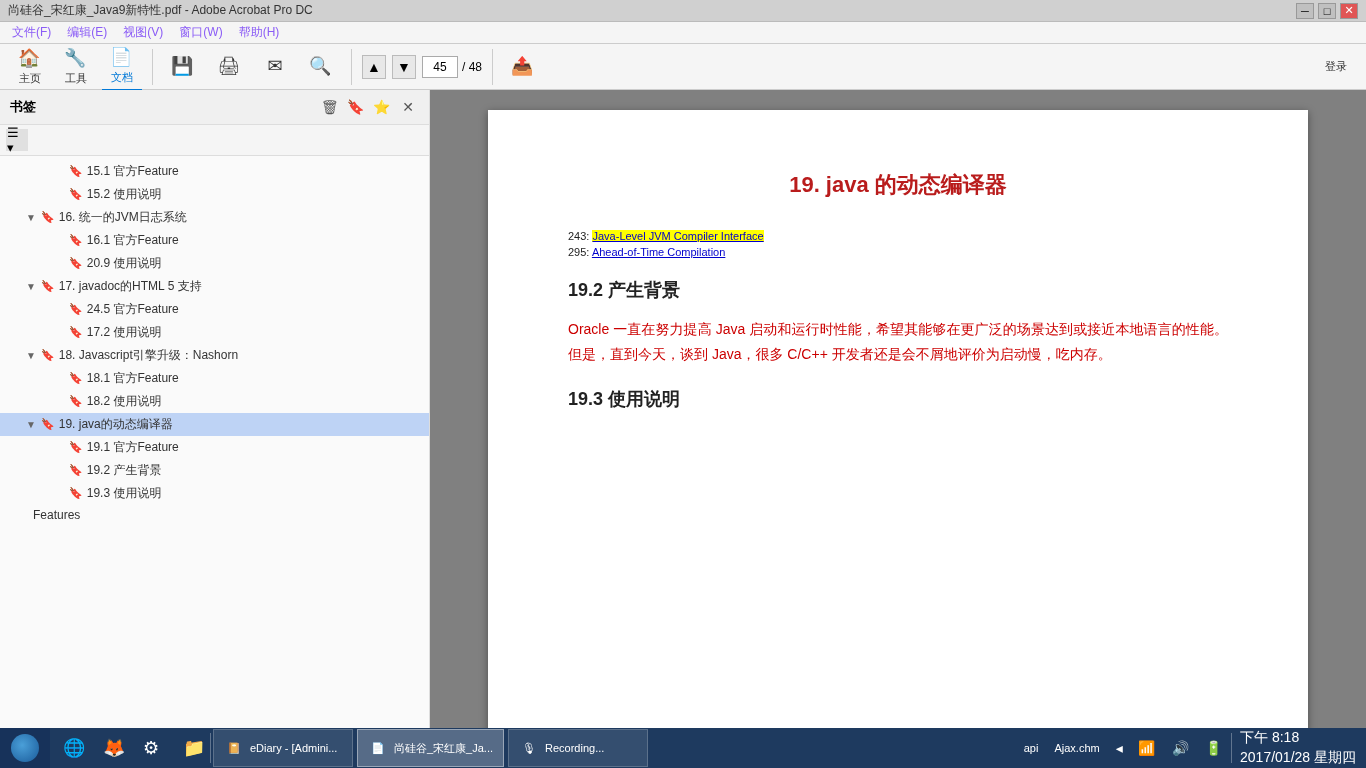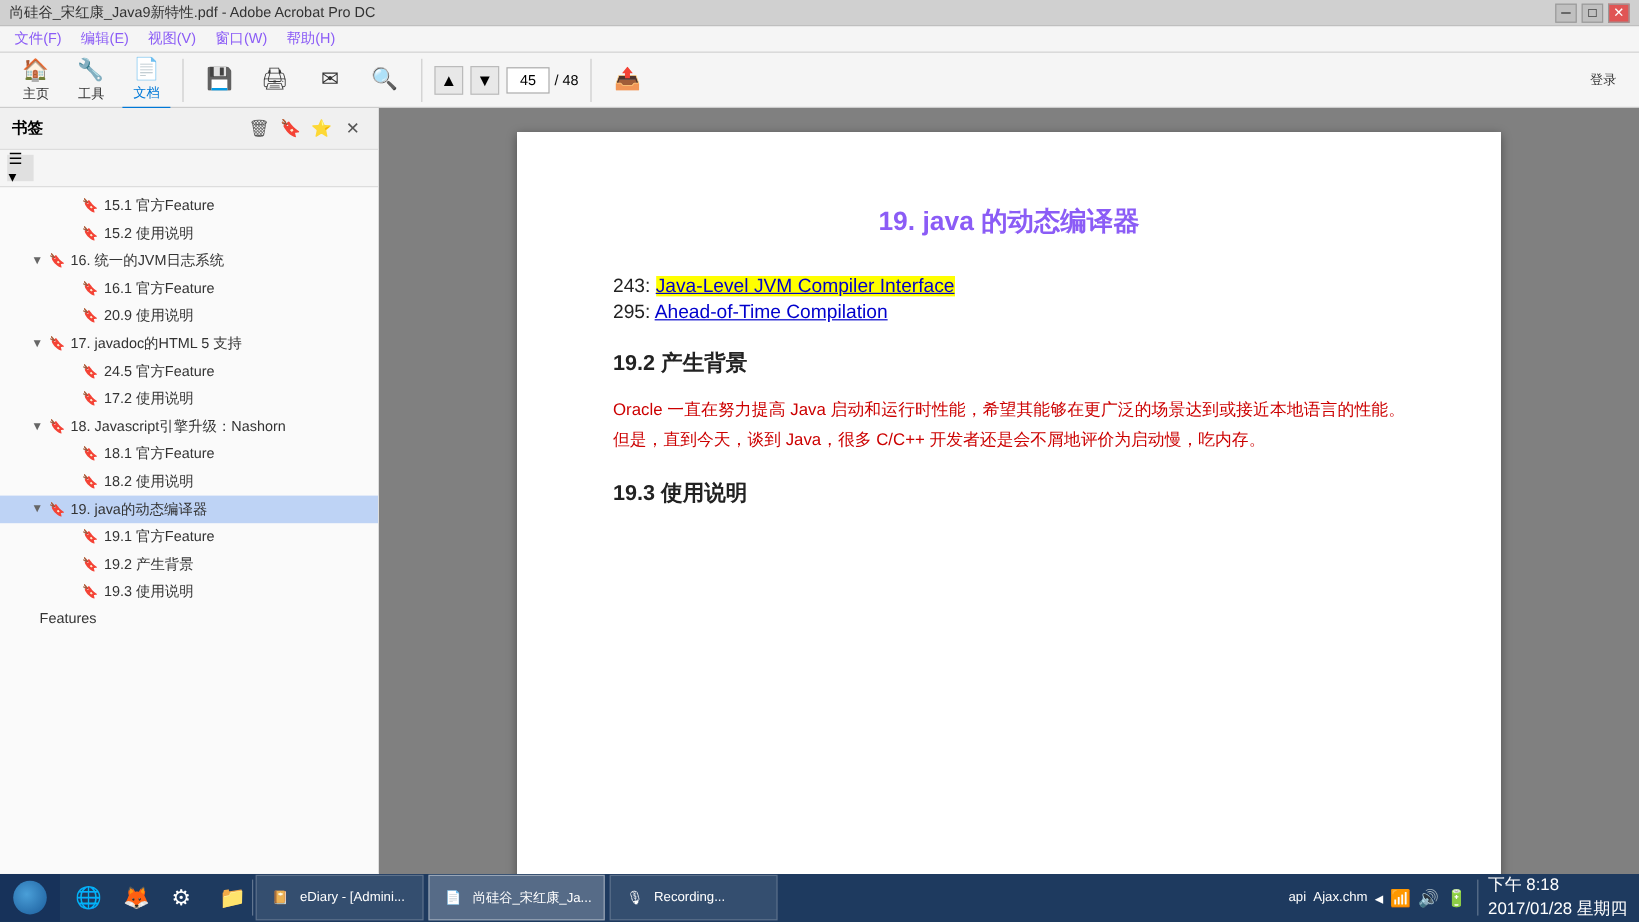--- a/index.html
+++ b/index.html
@@ -72,21 +72,21 @@
     }
 
     
     #main {
       display: flex;
       height: calc(768px - 22px - 22px - 46px - 40px);
     }
 
     
     #sidebar {
-      width: 316px;
+      width: 430px;
       background: #fafafa;
       border-right: 1px solid #ddd;
       display: flex;
       flex-direction: column;
     }
     #sidebar-header {
       display: flex;
       align-items: center;
       justify-content: space-between;
       padding: 6px 10px;
@@ -137,28 +137,28 @@
       background: white;
       width: 820px;
       margin: 20px auto;
       padding: 60px 80px;
       box-shadow: 0 2px 8px rgba(0,0,0,0.4);
       min-height: 1000px;
       position: relative;
     }
 
     
-    .pdf-h1 { font-size: 22px; font-weight: bold; text-align: center; margin-bottom: 30px; color: #8b5cf6; }
+    .pdf-h1 { font-size: 22px; font-weight: bold; text-align: center; margin-bottom: 30px; color: #b91c1c; }
     .pdf-h2 { font-size: 18px; font-weight: bold; margin: 20px 0 15px 0; color: #222; }
     .pdf-link { color: #0000cc; text-decoration: underline; cursor: pointer; }
     .pdf-link.highlight { background: #ffff00; }
     .pdf-text { font-size: 14px; line-height: 1.8; color: #222; margin-bottom: 10px; text-align: justify; }
     .pdf-text.red { color: #cc0000; }
     .pdf-indent { text-indent: 2em; }
-    .pdf-num { font-size: 16px; color: #222; margin-bottom: 4px; }
+    .pdf-num { font-size: 11px; color: #222; margin-bottom: 4px; }
 
     
     #taskbar {
       background: #1e3a5f;
       height: 40px;
       display: flex;
       align-items: center;
       position: fixed;
       bottom: 0;
       width: 1366px;
@@ -179,21 +179,21 @@
       border-color: rgba(255,255,255,0.2);
       margin: 0 2px;
     }
     .taskbar-item.active { background: rgba(255,255,255,0.25); border-color: rgba(255,255,255,0.4); }
     .taskbar-icon { width: 20px; height: 20px; display: flex; align-items: center; justify-content: center; }
     .taskbar-label { font-size: 11px; overflow: hidden; text-overflow: ellipsis; white-space: nowrap; }
     .taskbar-right {
       margin-left: auto;
       display: flex; align-items: center; gap: 8px; padding-right: 10px;
     }
-    .sys-tray { display: flex; align-items: center; gap: 6px; }
+    .sys-tray { display: flex; align-items: center; gap: 16px; }
     .sys-icon { font-size: 14px; color: white; cursor: pointer; }
     .clock { color: white; font-size: 14px; text-align: left; line-height: 1.4; }
     .taskbar-sep-v { width: 1px; height: 30px; background: rgba(255,255,255,0.3); }
   </style>
 </head>
 <body>
 
 <div id="titlebar">
   <span class="title">尚硅谷_宋红康_Java9新特性.pdf - Adobe Acrobat Pro DC</span>
   <div class="win-btns">

